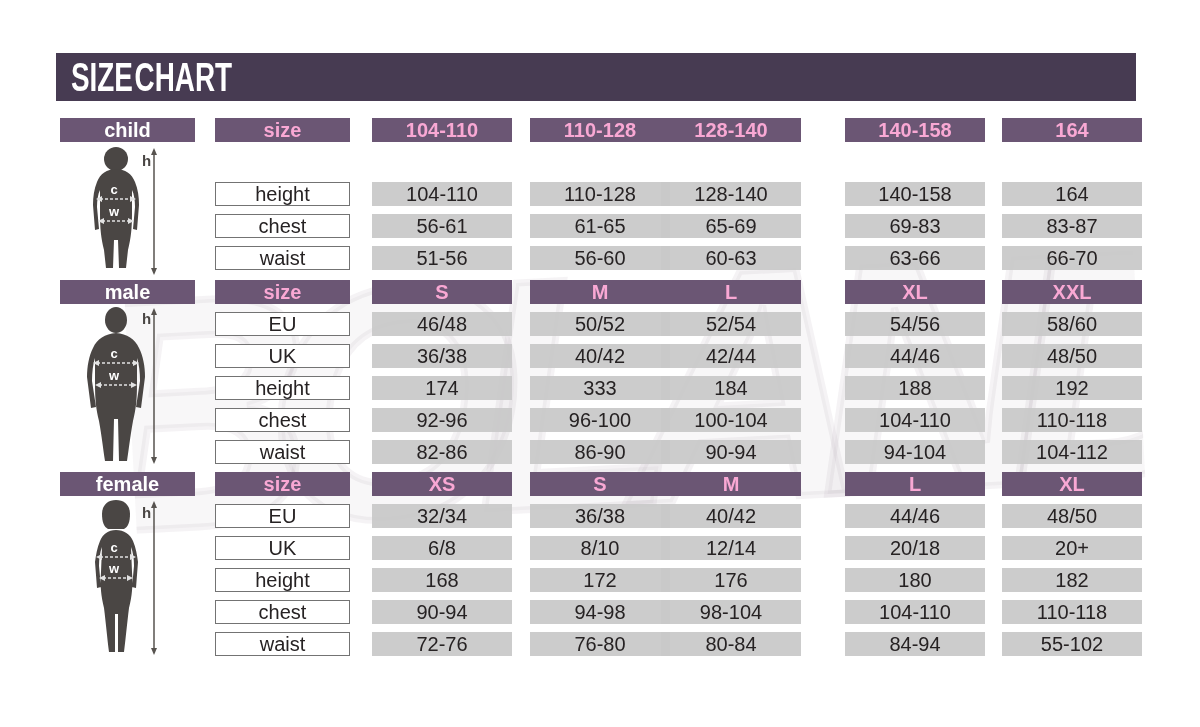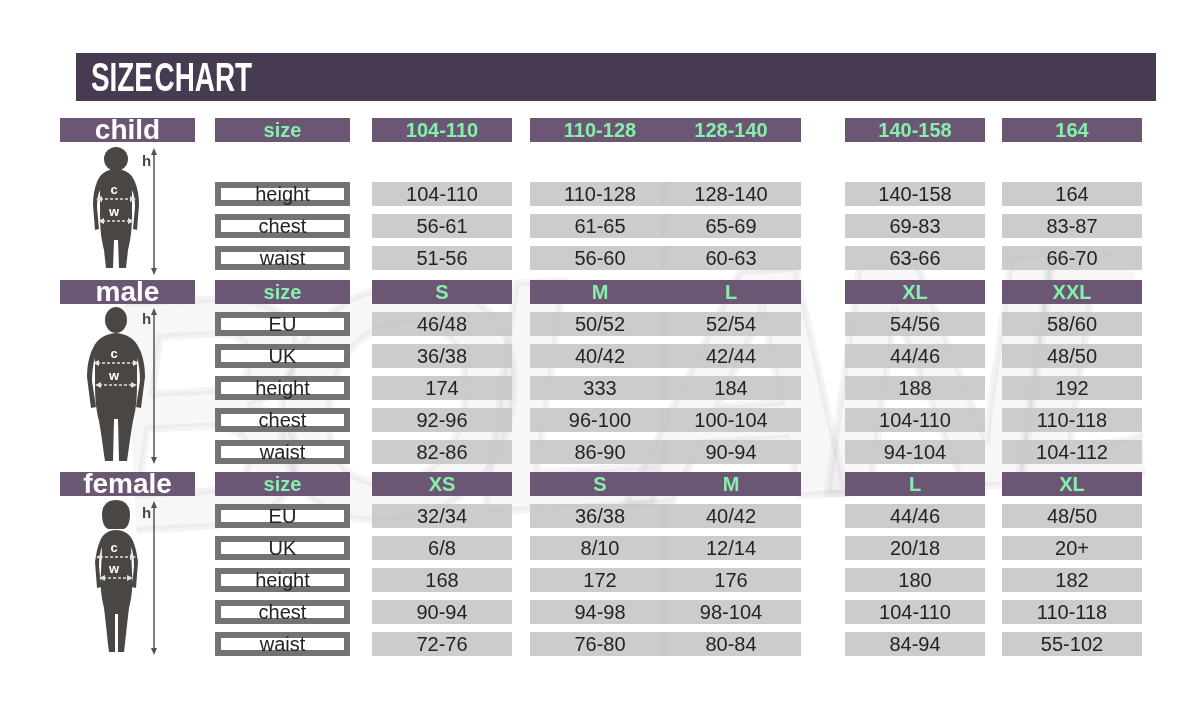--- a/index.html
+++ b/index.html
@@ -9,46 +9,46 @@
   }
   
   .watermark{
     position:absolute;left:130px;top:110px;width:1010px;height:560px;z-index:0;
     display:flex;align-items:center;justify-content:center;overflow:hidden;
     font-size:330px;font-weight:bold;font-style:italic;letter-spacing:-48px;
     color:rgba(190,178,190,0.10);-webkit-text-stroke:7px rgba(170,158,170,0.12);
     transform:rotate(-3deg);pointer-events:none;user-select:none;white-space:nowrap;
   }
   .title-bar{
-    position:absolute;left:76px;top:53px;width:1080px;height:48px;background:#473b52;
+    position:absolute;left:56px;top:53px;width:1080px;height:48px;background:#473b52;
     display:flex;align-items:center;z-index:2;
   }
   .title-bar h1{
     margin:0;padding-left:22px;color:#fff;font-size:41px;font-weight:bold;line-height:1;
     transform:scaleX(0.68);transform-origin:0 50%;word-spacing:-9px;letter-spacing:0;
     white-space:nowrap;
   }
   .section{position:absolute;left:60px;width:1080px;z-index:1;}
   #sec-child{top:118px;height:286px;}
   #sec-male{top:280px;height:346px;}
   #sec-female{top:472px;height:346px;}
   .sec-label{
     position:absolute;left:0;top:0;width:135px;height:24px;background:#6b5674;color:#fff;
-    font-weight:bold;font-size:28px;display:flex;align-items:center;justify-content:center;
+    font-weight:bold;font-size:20px;display:flex;align-items:center;justify-content:center;
   }
   .figure{position:absolute;left:0;top:26px;width:135px;}
   .row{position:absolute;left:0;width:100%;height:24px;}
   .cell{
     position:absolute;top:0;height:24px;display:flex;align-items:center;justify-content:center;
     font-size:20px;line-height:1;box-sizing:border-box;
   }
-  .lbl{left:155px;width:135px;background:#fff;border:6px solid #737373;color:#262223;}
+  .lbl{left:155px;width:135px;background:#fff;border:1px solid #737373;color:#262223;}
   .val{width:140px;background:rgba(200,200,200,0.93);color:#262223;}
   .c0{left:312px}.c1{left:470px}.c2{left:601px}.c3{left:785px}.c4{left:942px}
-  .hdr{background:#6b5674;color:#86efac;font-weight:bold;border:none;}
+  .hdr{background:#6b5674;color:#f9a8d4;font-weight:bold;border:none;}
   .sil{fill:#4a4644;}
   .meas{stroke:#57534f;stroke-width:1.5;}
   .mark{fill:#57534f;}
   .dash{stroke:#e2e2e2;stroke-width:1.5;stroke-dasharray:3,2;}
   .wmark{fill:#e2e2e2;}
   .wtxt{fill:#ffffff;font-weight:bold;font-size:13px;font-family:"Liberation Sans",sans-serif;}
   .htxt{fill:#4a4644;font-weight:bold;font-size:15px;font-family:"Liberation Sans",sans-serif;}
 </style>
 </head>
 <body>

